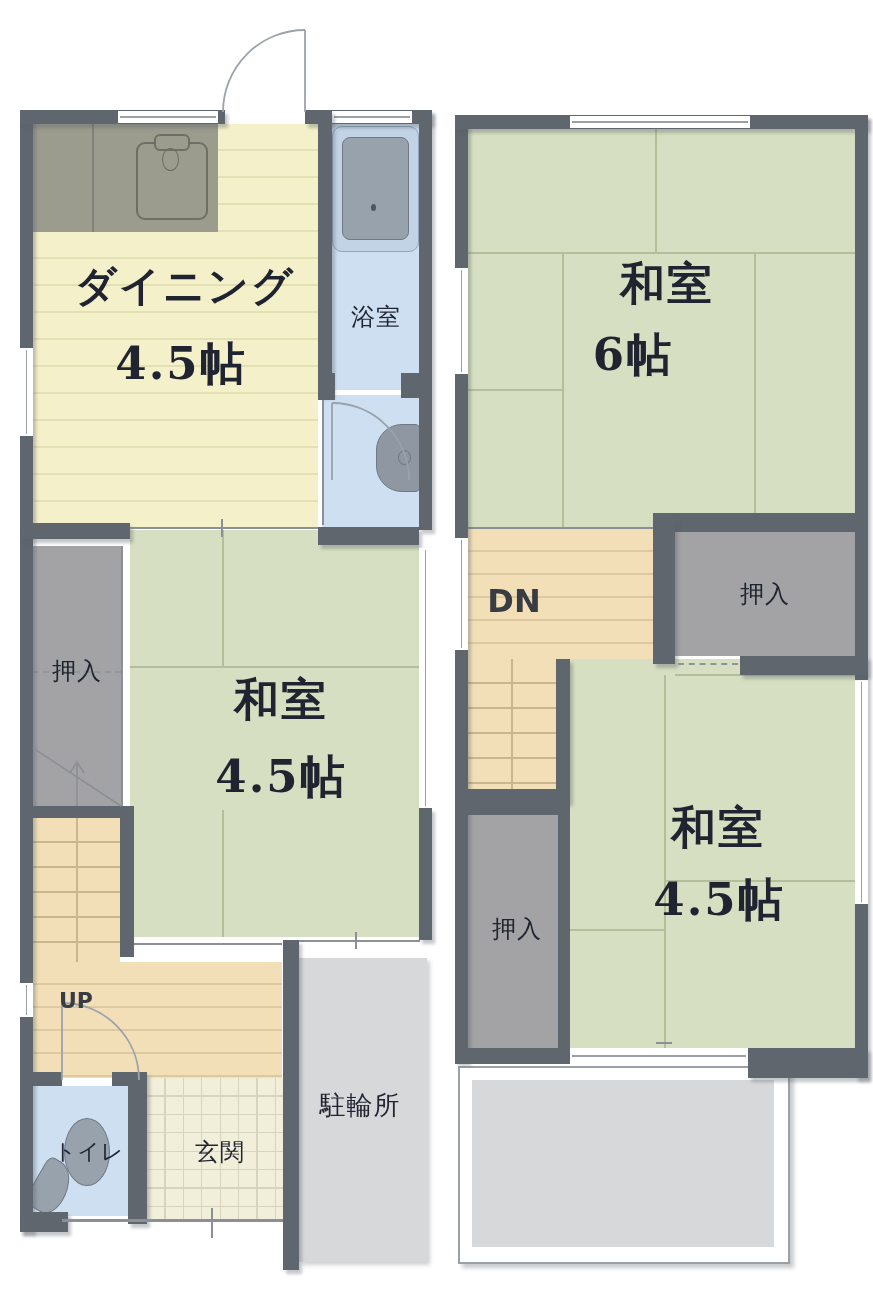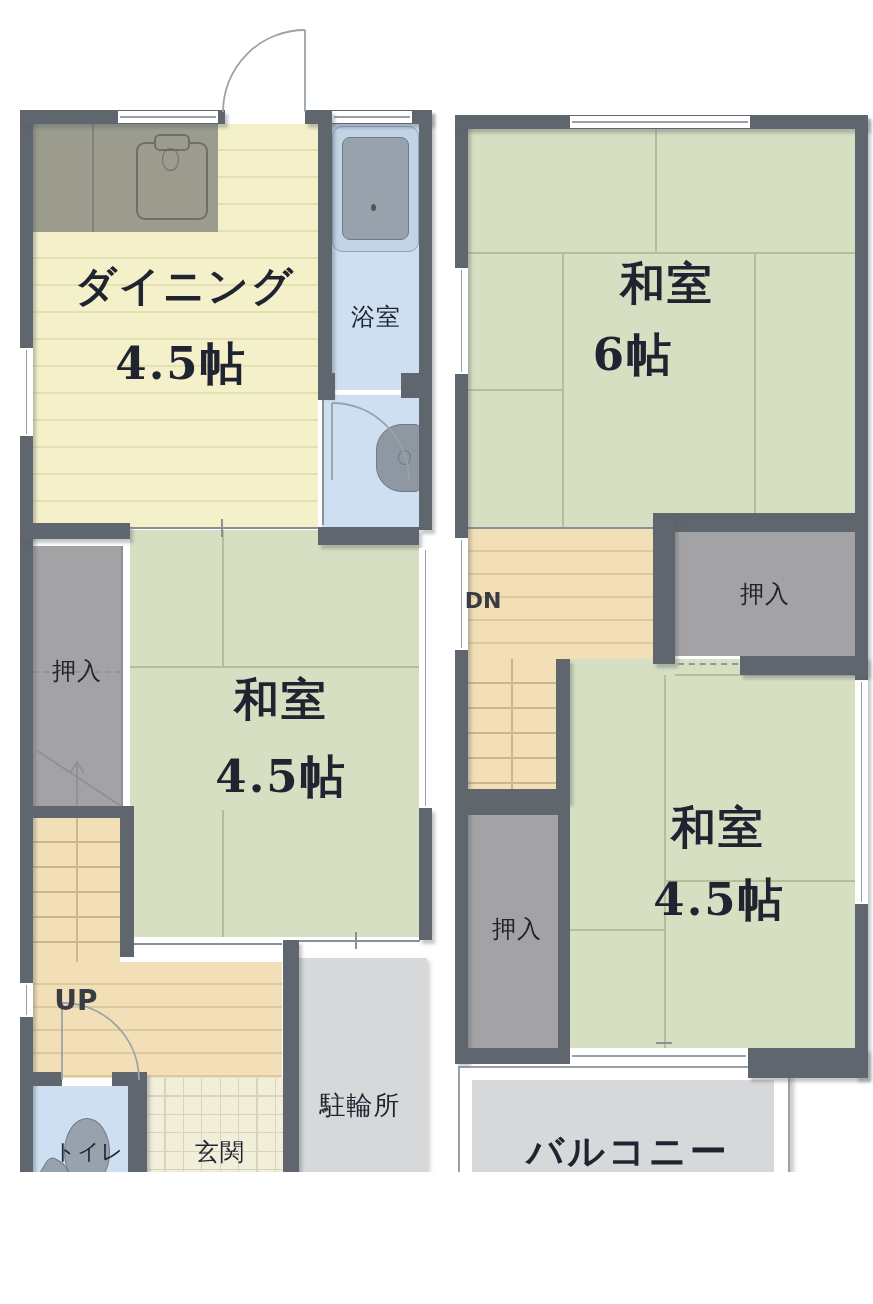--- a/index.html
+++ b/index.html
@@ -1,16 +1,16 @@
 <!DOCTYPE html>
 <html><head>
 <meta charset="utf-8">
 <style>
   html,body{margin:0;padding:0;background:#ffffff;}
-  #plan{position:relative;width:873px;height:1172px;background:#ffffff;overflow:hidden;
+  #plan{position:relative;width:873px;height:1304px;background:#ffffff;overflow:hidden;
         font-family:"DejaVu Serif", serif;}
   .abs{position:absolute;}
   .wall{position:absolute;background:#60666e;box-shadow:3px 4px 3px rgba(90,94,104,.35);}
   .wall.nos{box-shadow:none;}
   .floor{position:absolute;}
   .window{position:absolute;background:#ffffff;}
   .window.h::after{content:"";position:absolute;left:2px;right:2px;top:45%;height:1.5px;background:#9aa0a6;}
   .window.v::after{content:"";position:absolute;top:2px;bottom:2px;left:45%;width:1.5px;background:#9aa0a6;}
   .thinline{position:absolute;background:#8a9096;}
   .tl{position:absolute;background:#b3bf9b;}
@@ -165,27 +165,26 @@
       <path d="M77,806 L77,764 M70,773 L77,762 L84,773"></path>
     </g>
   </svg>
 
   <div class="lbl big" style="left:185px;top:286px;font-size:41px;">ダイニング</div>
   <div class="lbl big" style="left:181px;top:363px;">4.5帖</div>
   <div class="lbl med" style="left:376px;top:317px;">浴室</div>
   <div class="lbl med" style="left:77px;top:671px;">押入</div>
   <div class="lbl big" style="left:281px;top:699px;">和室</div>
   <div class="lbl big" style="left:281px;top:776px;">4.5帖</div>
-  <div class="lbl sans" style="left:76px;top:1001px;font-size:28px;">UP</div>
+  <div class="lbl sans" style="left:76px;top:1001px;font-size:22px;">UP</div>
   <div class="lbl med" style="left:89px;top:1152px;font-size:22px;">トイレ</div>
   <div class="lbl med" style="left:220px;top:1152px;">玄関</div>
   <div class="lbl med" style="left:360px;top:1105px;font-size:26px;">駐輪所</div>
 
   <div class="lbl big" style="left:667px;top:283px;">和室</div>
   <div class="lbl big" style="left:633px;top:354px;">6帖</div>
-  <div class="lbl sans" style="left:483px;top:601px;font-size:22px;">DN</div>
+  <div class="lbl sans" style="left:514px;top:601px;font-size:32px;">DN</div>
   <div class="lbl med" style="left:765px;top:594px;">押入</div>
   <div class="lbl big" style="left:718px;top:827px;">和室</div>
   <div class="lbl big" style="left:719px;top:899px;">4.5帖</div>
   <div class="lbl med" style="left:517px;top:929px;">押入</div>
-  <div class="lbl" style="left:628px;top:1151px;font-size:37px;font-weight:600;letter-spacing:3px;">バルコニー</div>
 
 </div>
 
 </body></html>

